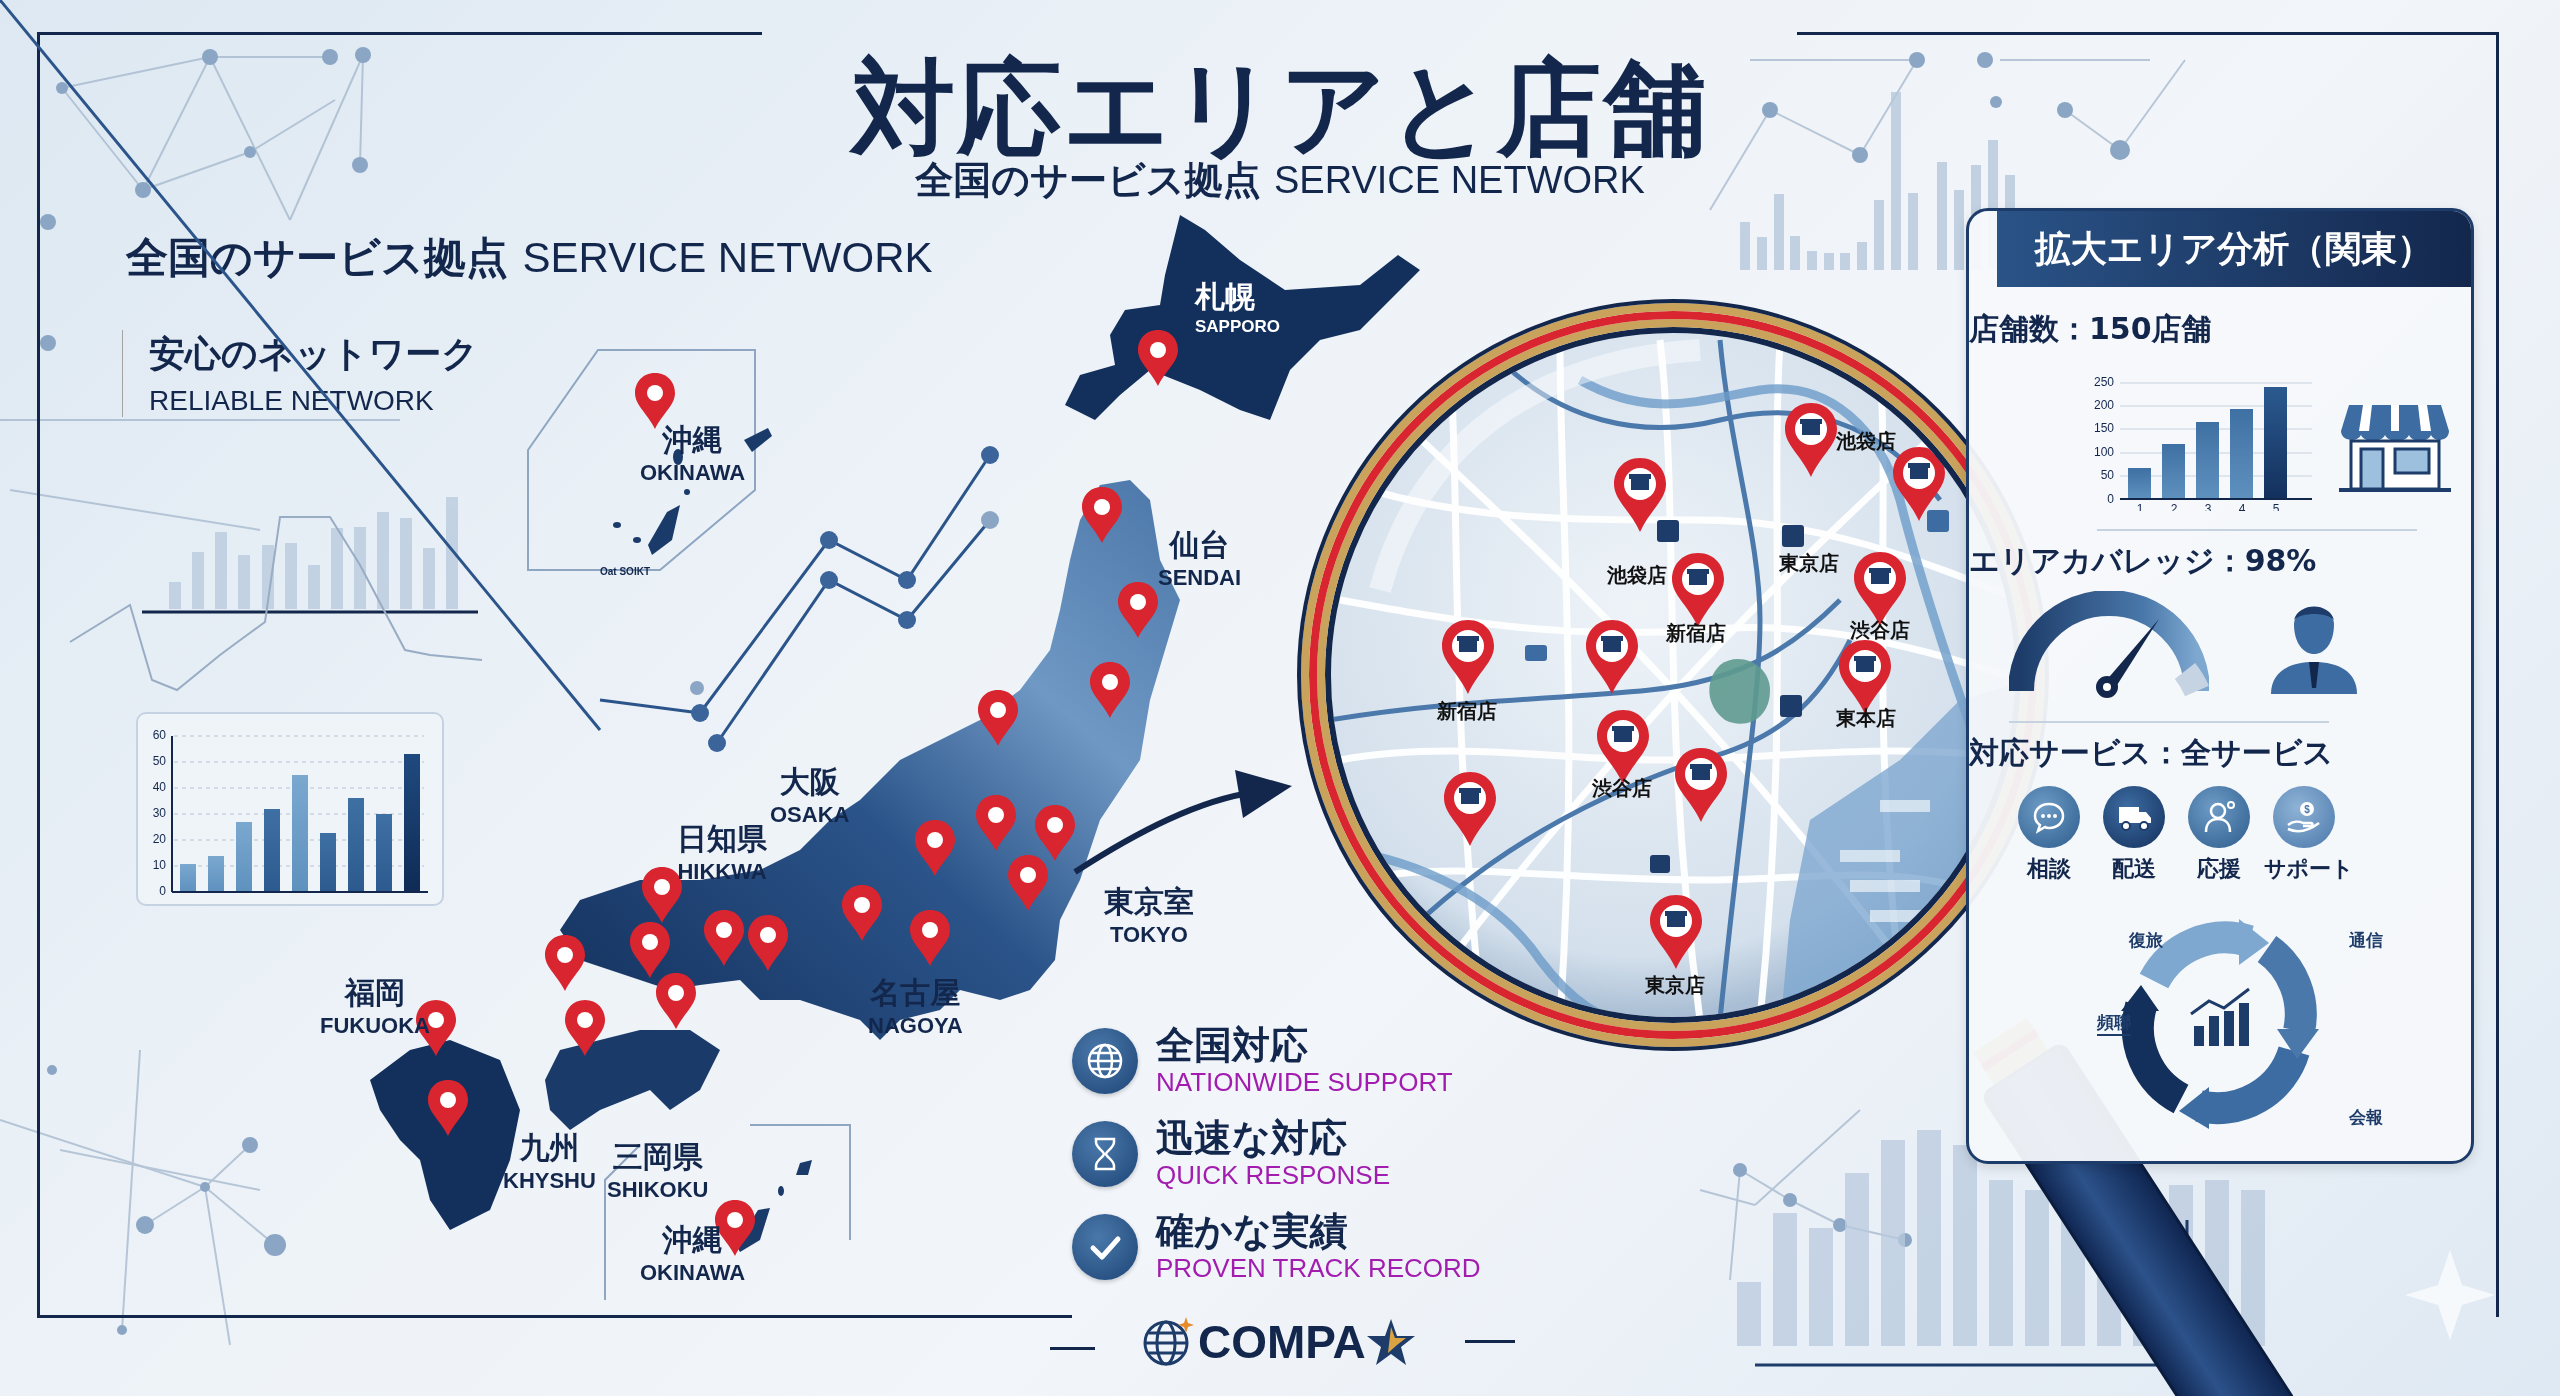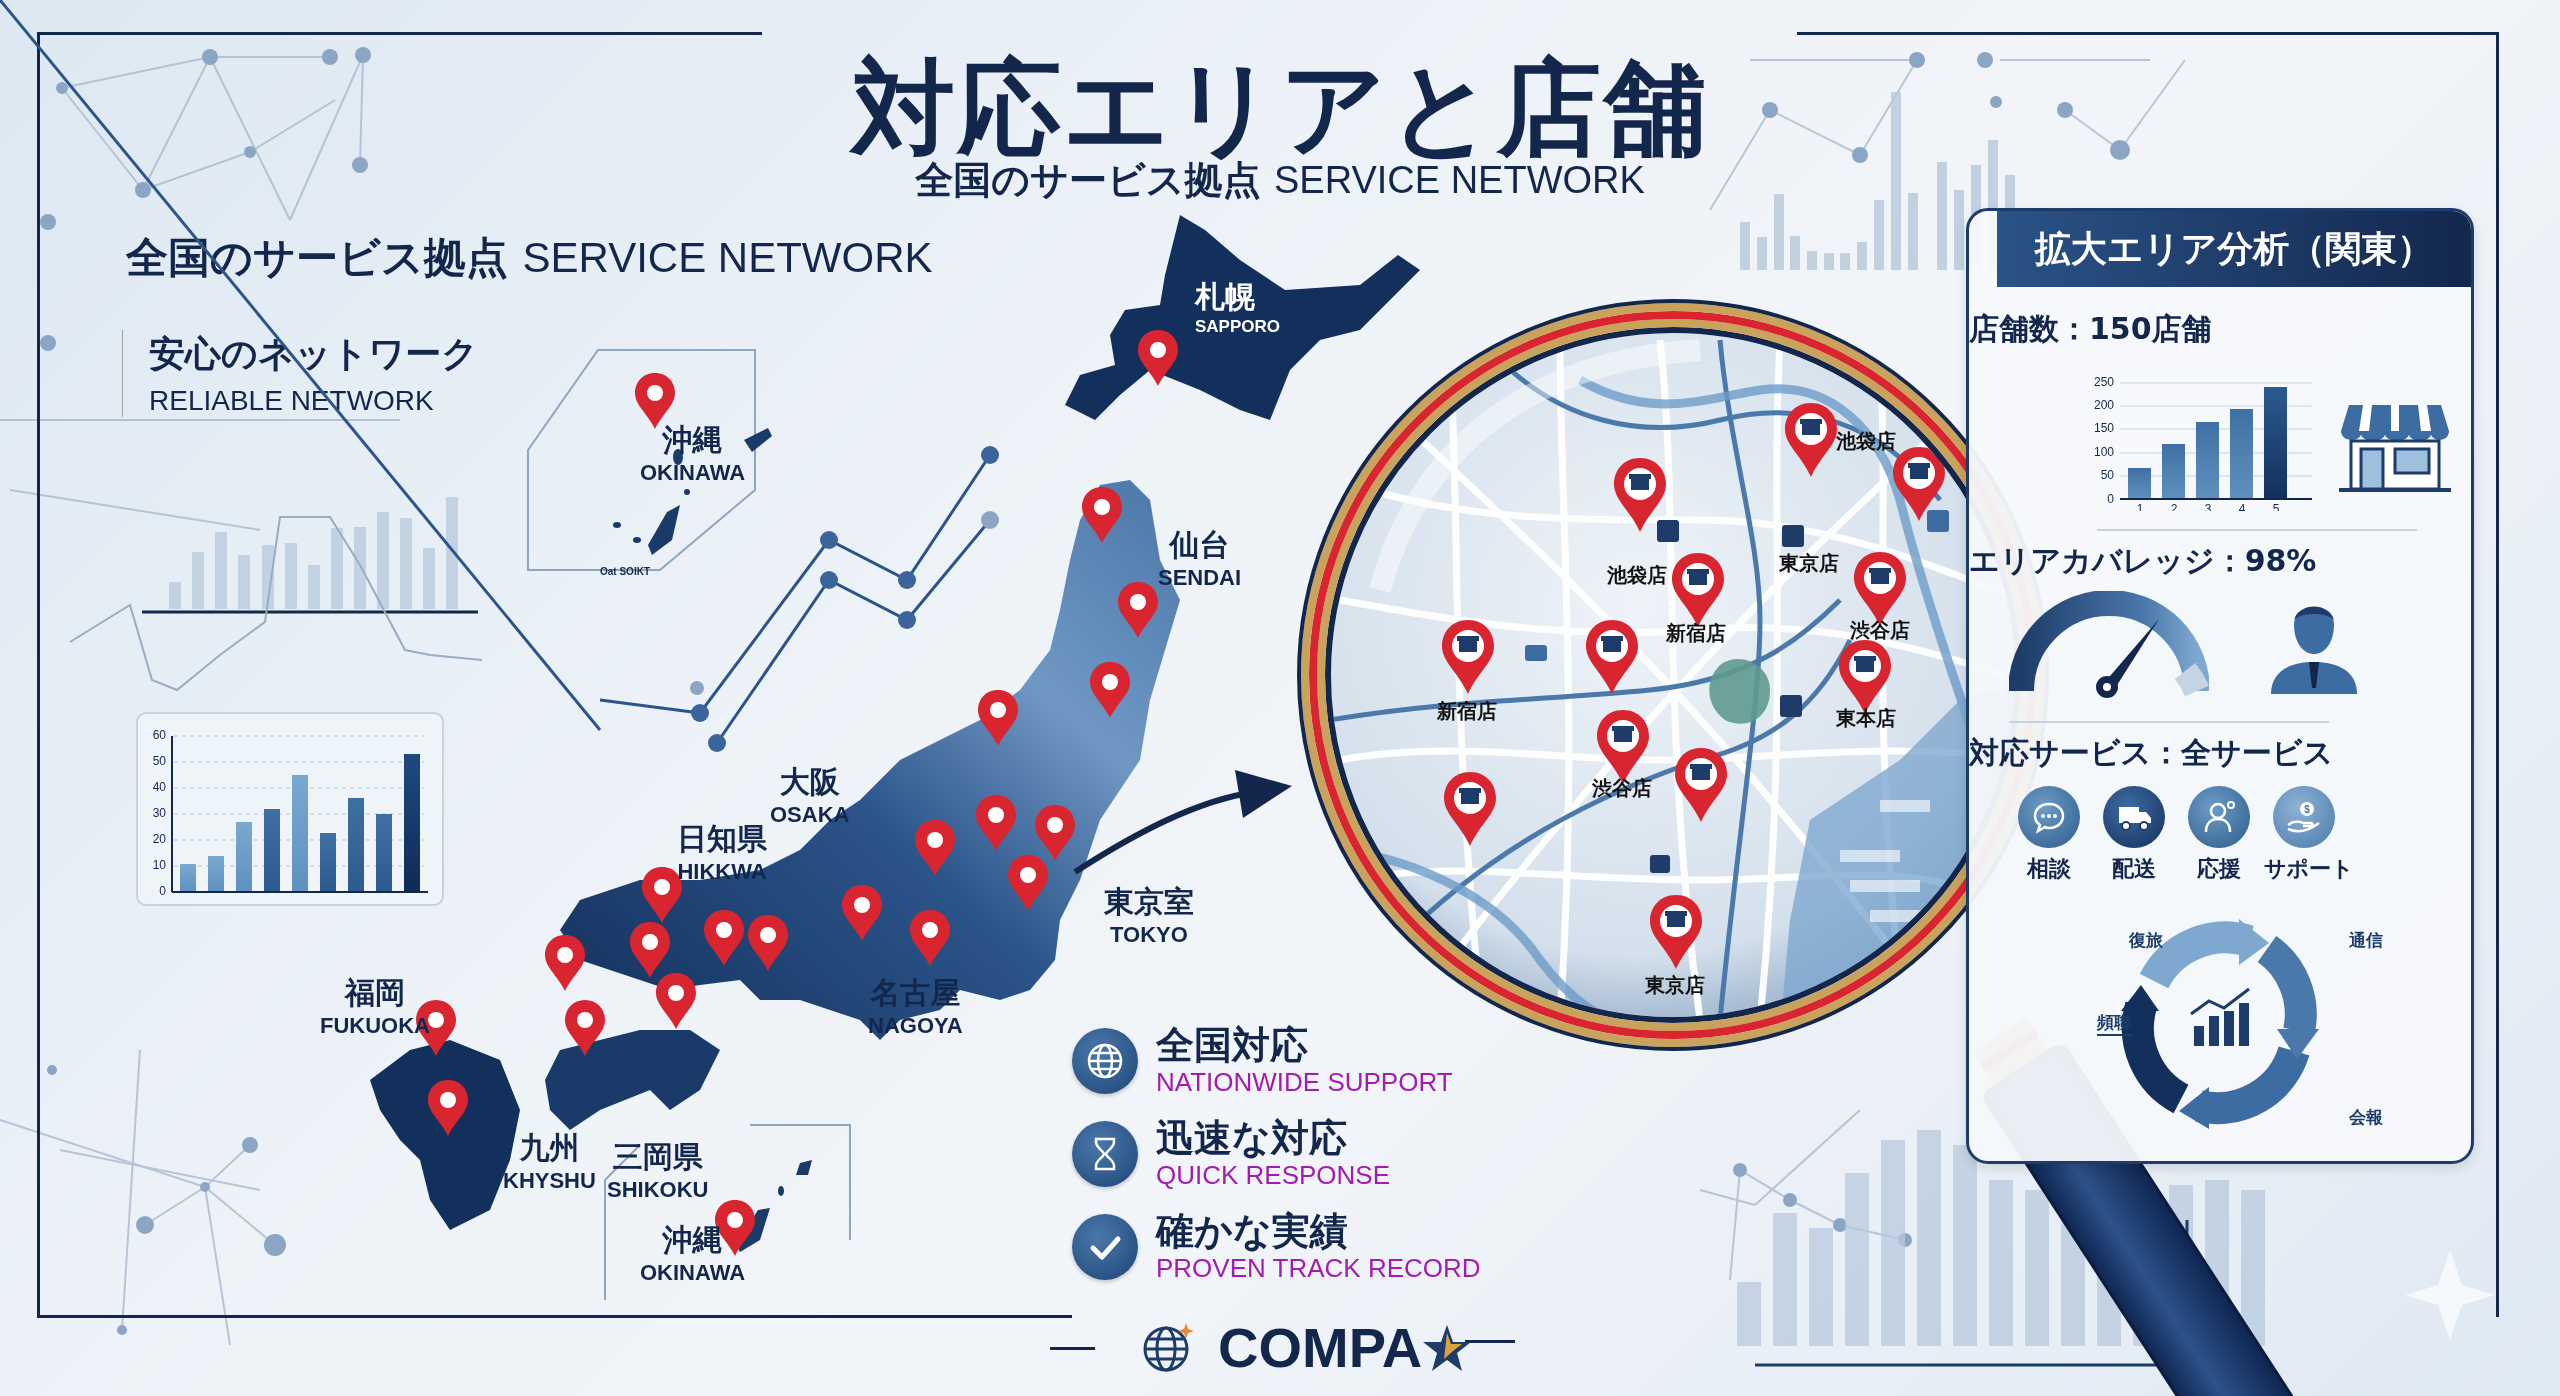--- a/index.html
+++ b/index.html
@@ -20,21 +20,21 @@
   .chart-card{position:absolute;left:136px;top:712px;width:304px;height:190px;background:rgba(240,244,249,.85);border:2px solid #c4d2e2;border-radius:10px;}
   .map-label{position:absolute;color:#13274d;text-align:center;line-height:1.15;}
   .map-label .jp{font-size:30px;font-weight:bold;font-family:Liberation Mono, monospace;}
   .map-label .en{font-size:22px;font-weight:bold;}
   .map-label.light .jp,.map-label.light .en{color:#ffffff;}
   .feature{position:absolute;left:1072px;display:flex;align-items:center;}
   .feature .icon{width:66px;height:66px;border-radius:50%;background:radial-gradient(circle at 40% 35%,#4a78aa,#1e4577);display:flex;align-items:center;justify-content:center;margin-right:18px;box-shadow:0 2px 4px rgba(0,0,0,.2);}
   .feature .jp{font-size:38px;font-weight:bold;color:#13274d;font-family:"DejaVu Sans",sans-serif;line-height:1.1;}
   .feature .en{font-size:26px;color:#a21caf;}
   .logo{position:absolute;left:1140px;top:1315px;display:flex;align-items:center;}
-  .logo .txt{font-size:56px;font-weight:bold;color:#13274d;margin-left:24px;}
+  .logo .txt{font-size:46px;font-weight:bold;color:#13274d;margin-left:4px;}
   .panel{position:absolute;left:1966px;top:208px;width:502px;height:950px;background:rgba(246,248,251,.95);border:3px solid #1d3c6a;border-radius:22px;box-shadow:0 4px 12px rgba(0,0,0,.12);overflow:hidden;}
   .panel-head{height:76px;background:linear-gradient(90deg,#2a5387,#13274d);color:#fff;font-size:36px;font-weight:bold;display:flex;align-items:center;justify-content:center;font-family:Liberation Mono, monospace;margin-left:28px;}
   .panel .stat{position:absolute;left:0;width:542px;text-align:left;font-weight:bold;color:#13274d;font-family:"DejaVu Sans",sans-serif;}
   .svc{position:absolute;top:575px;width:80px;text-align:center;}
   .svc .c{width:62px;height:62px;border-radius:50%;background:radial-gradient(circle at 40% 35%,#6e9cc6,#2d5b8c);margin:0 auto;display:flex;align-items:center;justify-content:center;}
   .svc .lbl{font-size:22px;font-weight:bold;color:#13274d;margin-top:6px;font-family:"DejaVu Sans",sans-serif;white-space:nowrap;}
   .cycle-lbl{position:absolute;font-size:17px;font-weight:bold;color:#1d3c6a;font-family:"DejaVu Sans",sans-serif;}
   .store-lbl{position:absolute;font-size:20px;font-weight:bold;color:#111;font-family:"DejaVu Sans",sans-serif;white-space:nowrap;}
   .tick{font-size:12px;fill:#13274d;font-family:"Liberation Sans",sans-serif;}
 </style>

